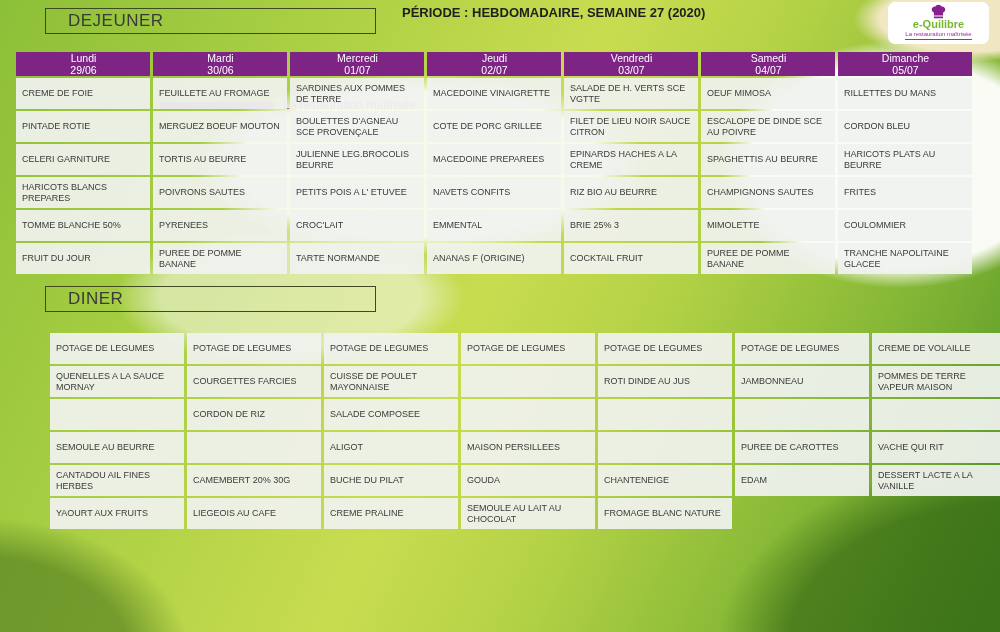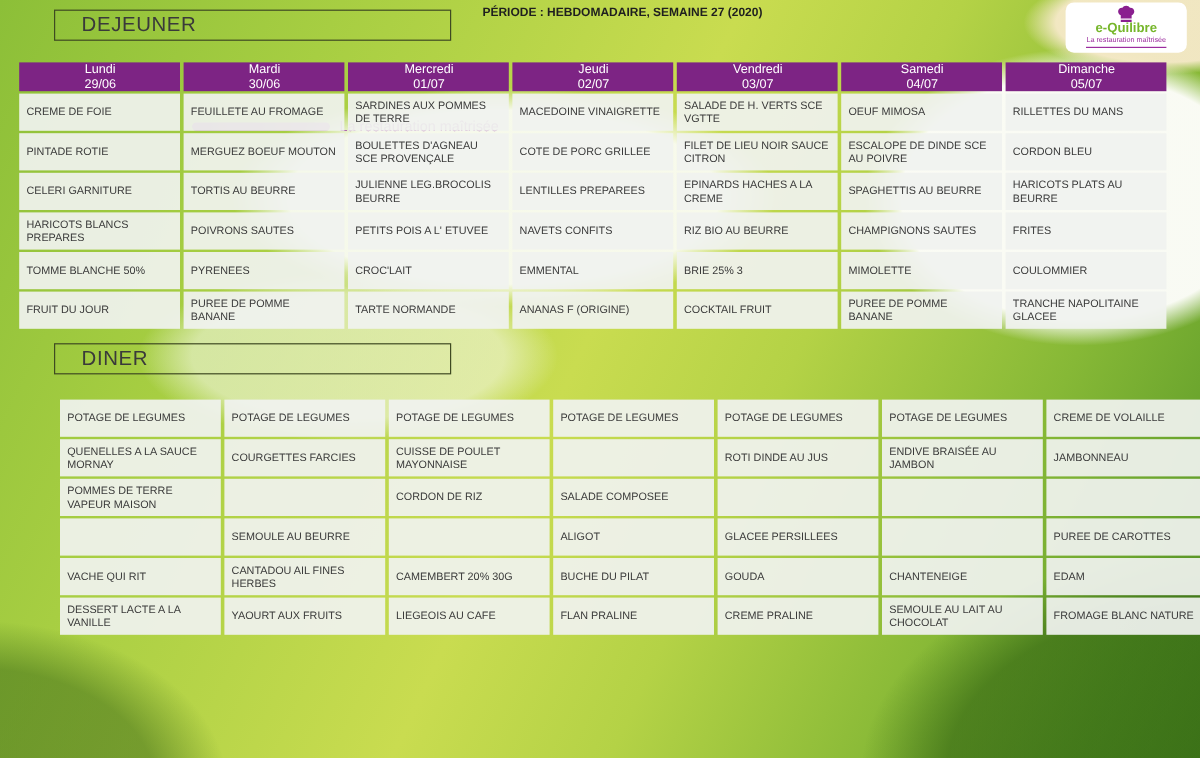--- a/index.html
+++ b/index.html
@@ -14,21 +14,21 @@
     radial-gradient(ellipse 250px 100px at 29% 47%, rgba(249,250,240,.55) 0 52%, transparent 70%),
     radial-gradient(ellipse 420px 260px at 102% 102%, rgba(34,82,10,.5) 0 55%, transparent 72%),
     radial-gradient(ellipse 300px 200px at -2% 104%, rgba(40,88,14,.45) 0 50%, transparent 70%),
     linear-gradient(115deg,#8cbf38 0%,#a7ce42 22%,#c9dc50 48%,#b4d246 62%,#86b836 80%,#64a02b 92%,#569226 100%);}
   
   .section-box{position:absolute;width:307px;height:24px;border:1px solid #3f4a22;
     color:#3a3a3a;font-size:17px;letter-spacing:.5px;display:flex;align-items:center;
     padding-left:22px;z-index:2;box-sizing:content-box;}
   #lunch-title{left:45px;top:8px;}
   #dinner-title{left:45px;top:286px;}
-  .period{position:absolute;left:402px;top:5px;font-size:10px;font-weight:bold;color:#1f1f1f;z-index:2;}
+  .period{position:absolute;left:402px;top:5px;font-size:13px;font-weight:bold;color:#1f1f1f;z-index:2;}
   .logo{position:absolute;left:888px;top:2px;width:101px;height:42px;background:#fff;border-radius:7px;
     display:flex;flex-direction:column;align-items:center;padding-top:2px;box-sizing:border-box;z-index:3;}
   .hat{line-height:0;}
   .logo-name{font-size:11px;font-weight:700;color:#76b62b;line-height:1;margin-top:0px;}
   .logo-tagline{font-size:6px;color:#9b2c9e;border-bottom:1px solid #9b2c9e;line-height:1.5;}
   
   .watermark{position:absolute;left:160px;top:98px;display:flex;align-items:center;gap:8px;z-index:1;opacity:.8;}
   .swoosh{width:115px;height:7px;border-radius:4px;background:linear-gradient(90deg,#8a2b8f,#b05ab4);}
   .wm-text{color:#a44ba8;font-size:12px;}
   
@@ -111,21 +111,21 @@
       <div class="cell">PINTADE ROTIE</div>
       <div class="cell">MERGUEZ BOEUF MOUTON</div>
       <div class="cell">BOULETTES D'AGNEAU SCE PROVENÇALE</div>
       <div class="cell">COTE DE PORC GRILLEE</div>
       <div class="cell">FILET DE LIEU NOIR SAUCE CITRON</div>
       <div class="cell">ESCALOPE DE DINDE SCE AU POIVRE</div>
       <div class="cell">CORDON BLEU</div>
       <div class="cell">CELERI GARNITURE</div>
       <div class="cell">TORTIS AU BEURRE</div>
       <div class="cell">JULIENNE LEG.BROCOLIS BEURRE</div>
-      <div class="cell">LENTILLES PREPAREES</div>
+      <div class="cell">MACEDOINE PREPAREES</div>
       <div class="cell">EPINARDS HACHES A LA CREME</div>
       <div class="cell">SPAGHETTIS AU BEURRE</div>
       <div class="cell">HARICOTS PLATS AU BEURRE</div>
       <div class="cell">HARICOTS BLANCS PREPARES</div>
       <div class="cell">POIVRONS SAUTES</div>
       <div class="cell">PETITS POIS A L' ETUVEE</div>
       <div class="cell">NAVETS CONFITS</div>
       <div class="cell">RIZ BIO AU BEURRE</div>
       <div class="cell">CHAMPIGNONS SAUTES</div>
       <div class="cell">FRITES</div>
@@ -154,44 +154,42 @@
       <div class="cell">POTAGE DE LEGUMES</div>
       <div class="cell">POTAGE DE LEGUMES</div>
       <div class="cell">POTAGE DE LEGUMES</div>
       <div class="cell">POTAGE DE LEGUMES</div>
       <div class="cell">CREME DE VOLAILLE</div>
       <div class="cell">QUENELLES A LA SAUCE MORNAY</div>
       <div class="cell">COURGETTES FARCIES</div>
       <div class="cell">CUISSE DE POULET MAYONNAISE</div>
       <div class="cell"></div>
       <div class="cell">ROTI DINDE AU JUS</div>
-      <div class="cell">ENDIVE BRAISÉE AU JAMBON</div>
       <div class="cell">JAMBONNEAU</div>
       <div class="cell">POMMES DE TERRE VAPEUR MAISON</div>
       <div class="cell"></div>
       <div class="cell">CORDON DE RIZ</div>
       <div class="cell">SALADE COMPOSEE</div>
       <div class="cell"></div>
       <div class="cell"></div>
       <div class="cell"></div>
       <div class="cell"></div>
       <div class="cell">SEMOULE AU BEURRE</div>
       <div class="cell"></div>
       <div class="cell">ALIGOT</div>
-      <div class="cell">GLACEE PERSILLEES</div>
+      <div class="cell">MAISON PERSILLEES</div>
       <div class="cell"></div>
       <div class="cell">PUREE DE CAROTTES</div>
       <div class="cell">VACHE QUI RIT</div>
       <div class="cell">CANTADOU AIL FINES HERBES</div>
       <div class="cell">CAMEMBERT 20% 30G</div>
       <div class="cell">BUCHE DU PILAT</div>
       <div class="cell">GOUDA</div>
       <div class="cell">CHANTENEIGE</div>
       <div class="cell">EDAM</div>
       <div class="cell">DESSERT LACTE A LA VANILLE</div>
       <div class="cell">YAOURT AUX FRUITS</div>
       <div class="cell">LIEGEOIS AU CAFE</div>
-      <div class="cell">FLAN PRALINE</div>
       <div class="cell">CREME PRALINE</div>
       <div class="cell">SEMOULE AU LAIT AU CHOCOLAT</div>
       <div class="cell">FROMAGE BLANC NATURE</div>
     </div>
 </div>
 
 </body></html>

